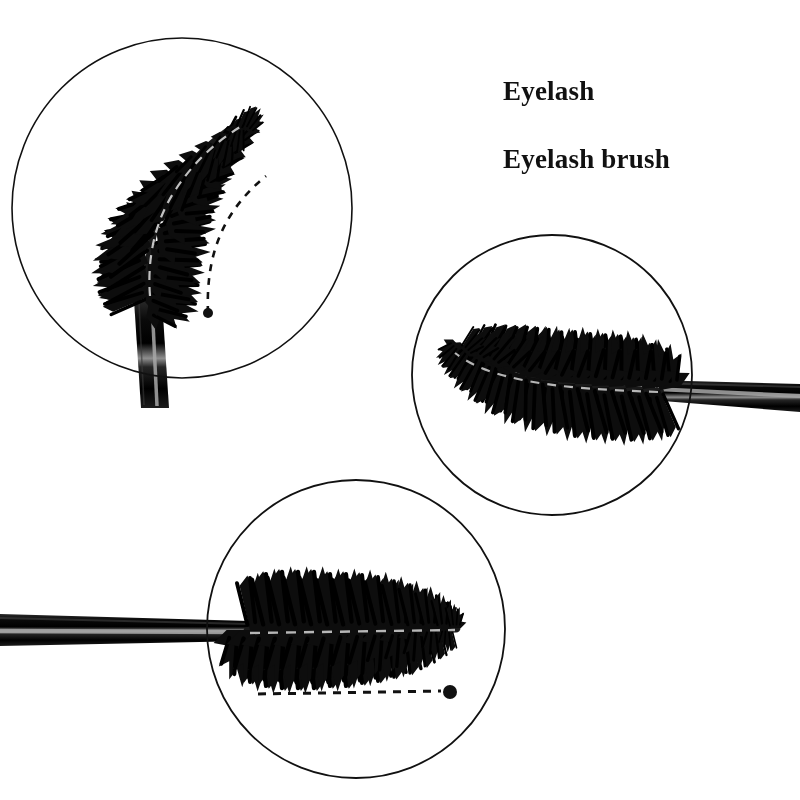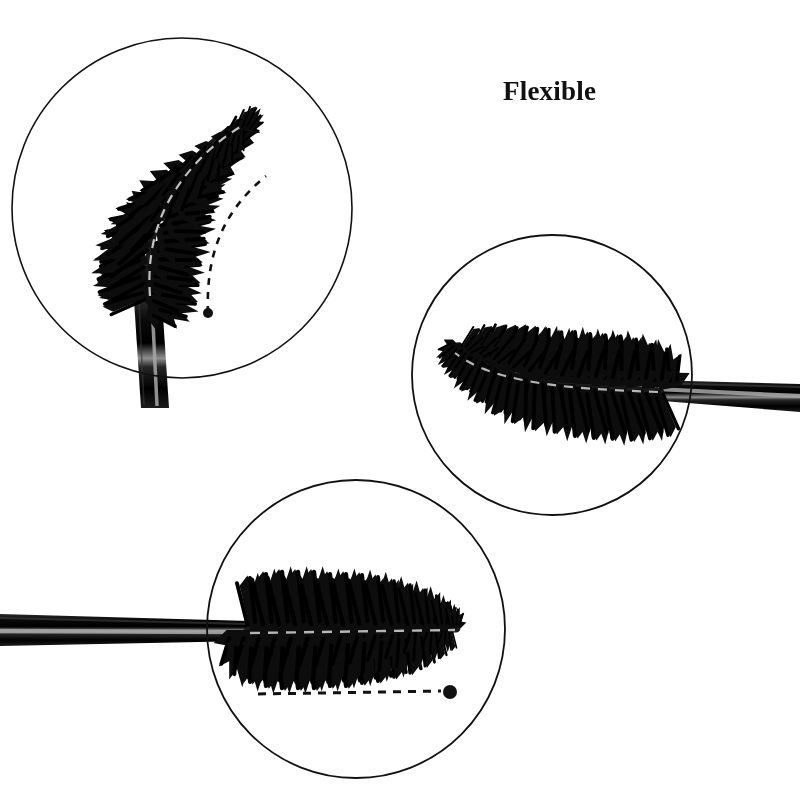--- a/index.html
+++ b/index.html
@@ -223,16 +223,17 @@
 
       <g>
         <path d="M 258 694 L 441 691" stroke="#111111" stroke-width="3" fill="none" stroke-dasharray="8 7" stroke-linecap="butt"></path>
         <circle cx="450" cy="692" r="7" fill="#111111"></circle>
       </g>
 
       <circle cx="356" cy="629" r="149" fill="none" stroke="#111111" stroke-width="1.8"></circle>
     </g>
   </svg>
 
-  <div class="headline" id="title-flexible" style="color: rgb(17, 17, 17); font-size: 27px;">Flexible</div>
-
+  <div class="headline" id="title-flexible" style="color: rgb(17, 17, 17); font-size: 27px;">Eyelash</div>
+
+  <div class="headline" id="title-eyelash" style="color: rgb(17, 17, 17); font-size: 27px;">Eyelash brush</div>
 
 </div>
 
 </body></html>

